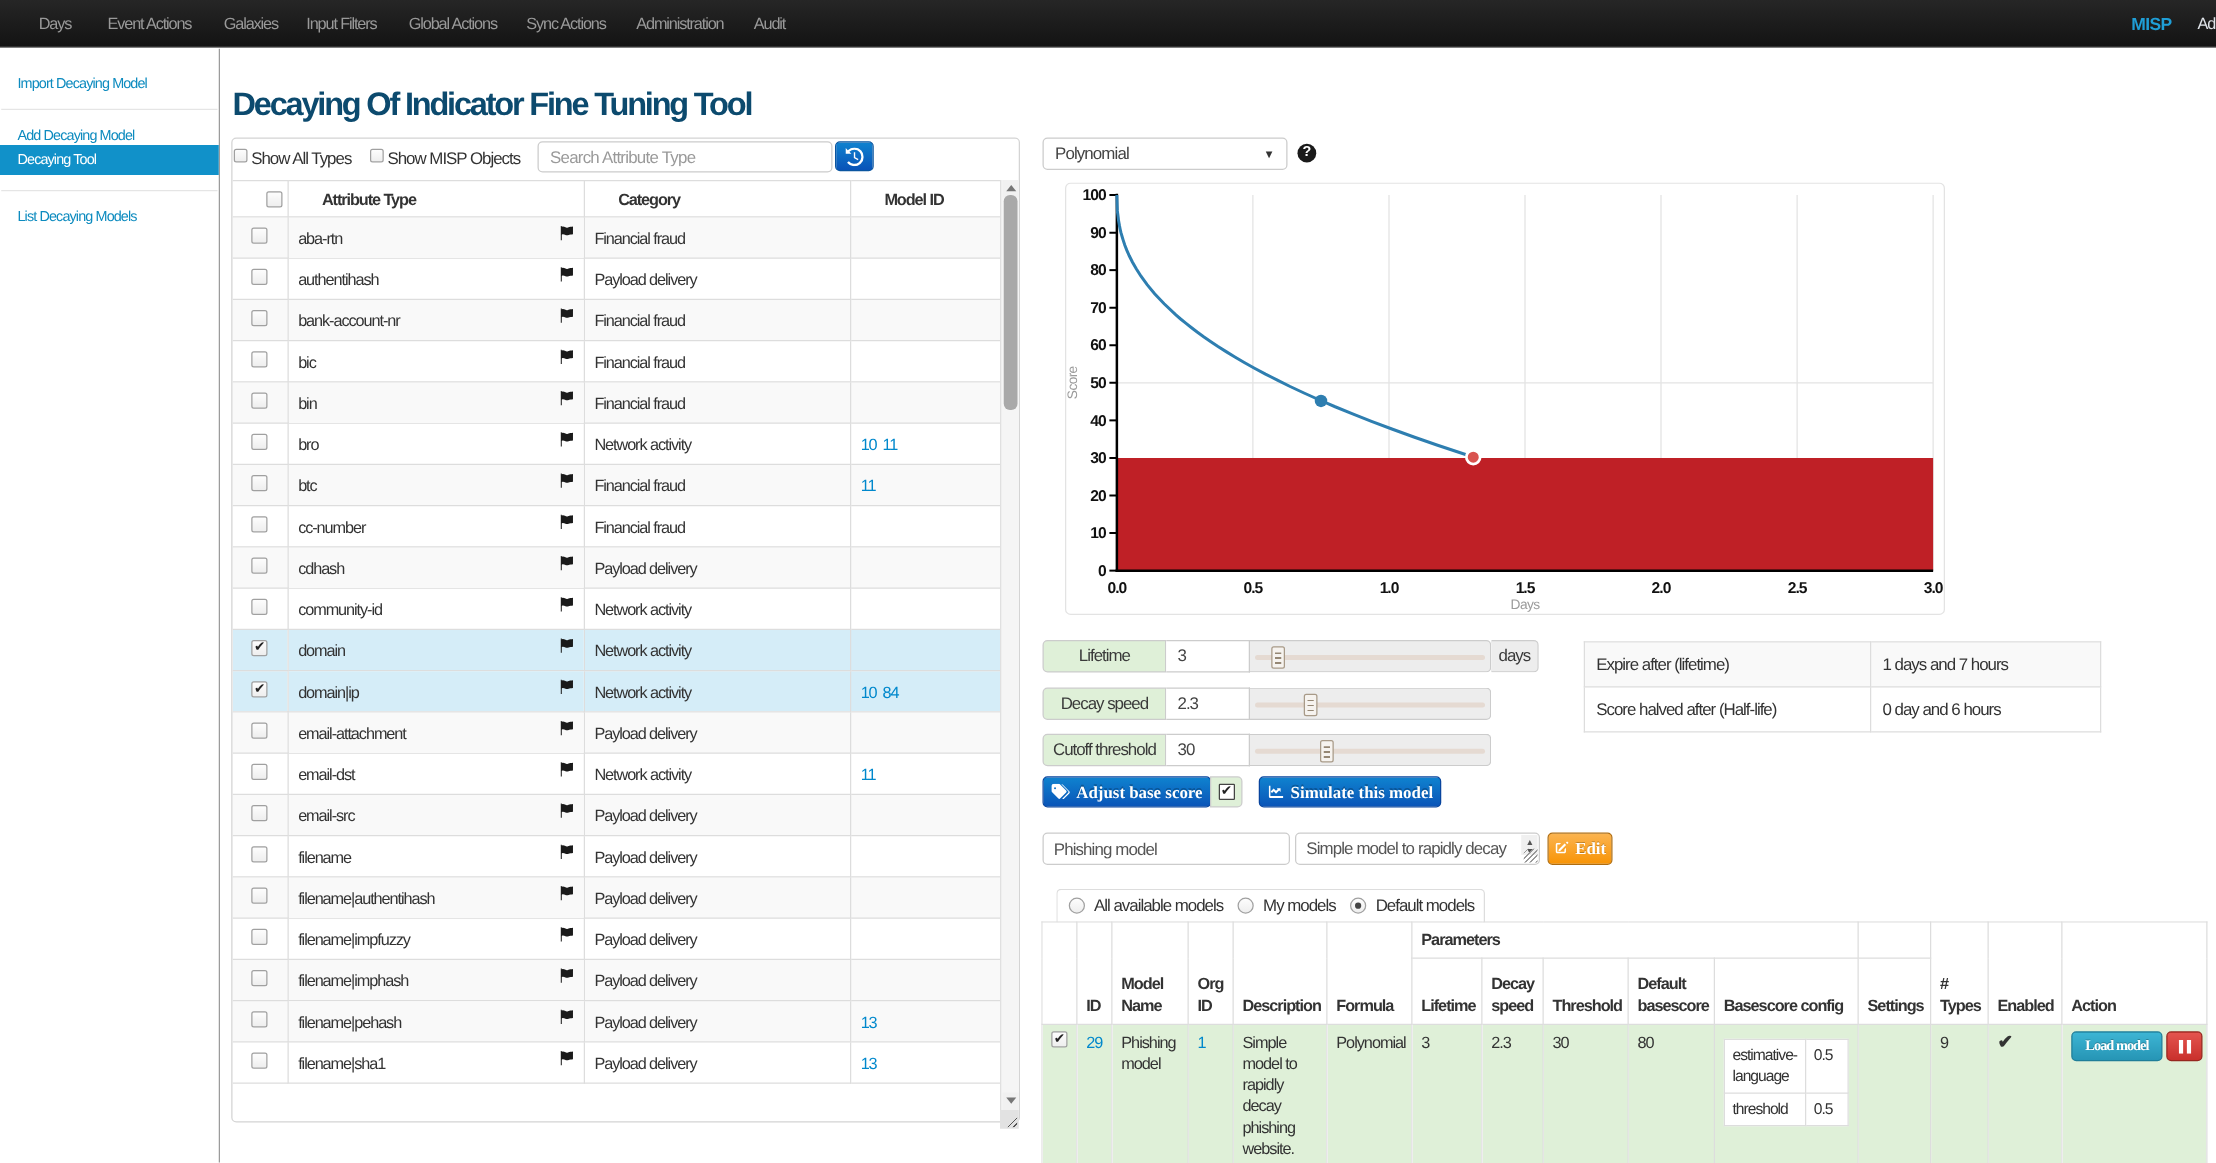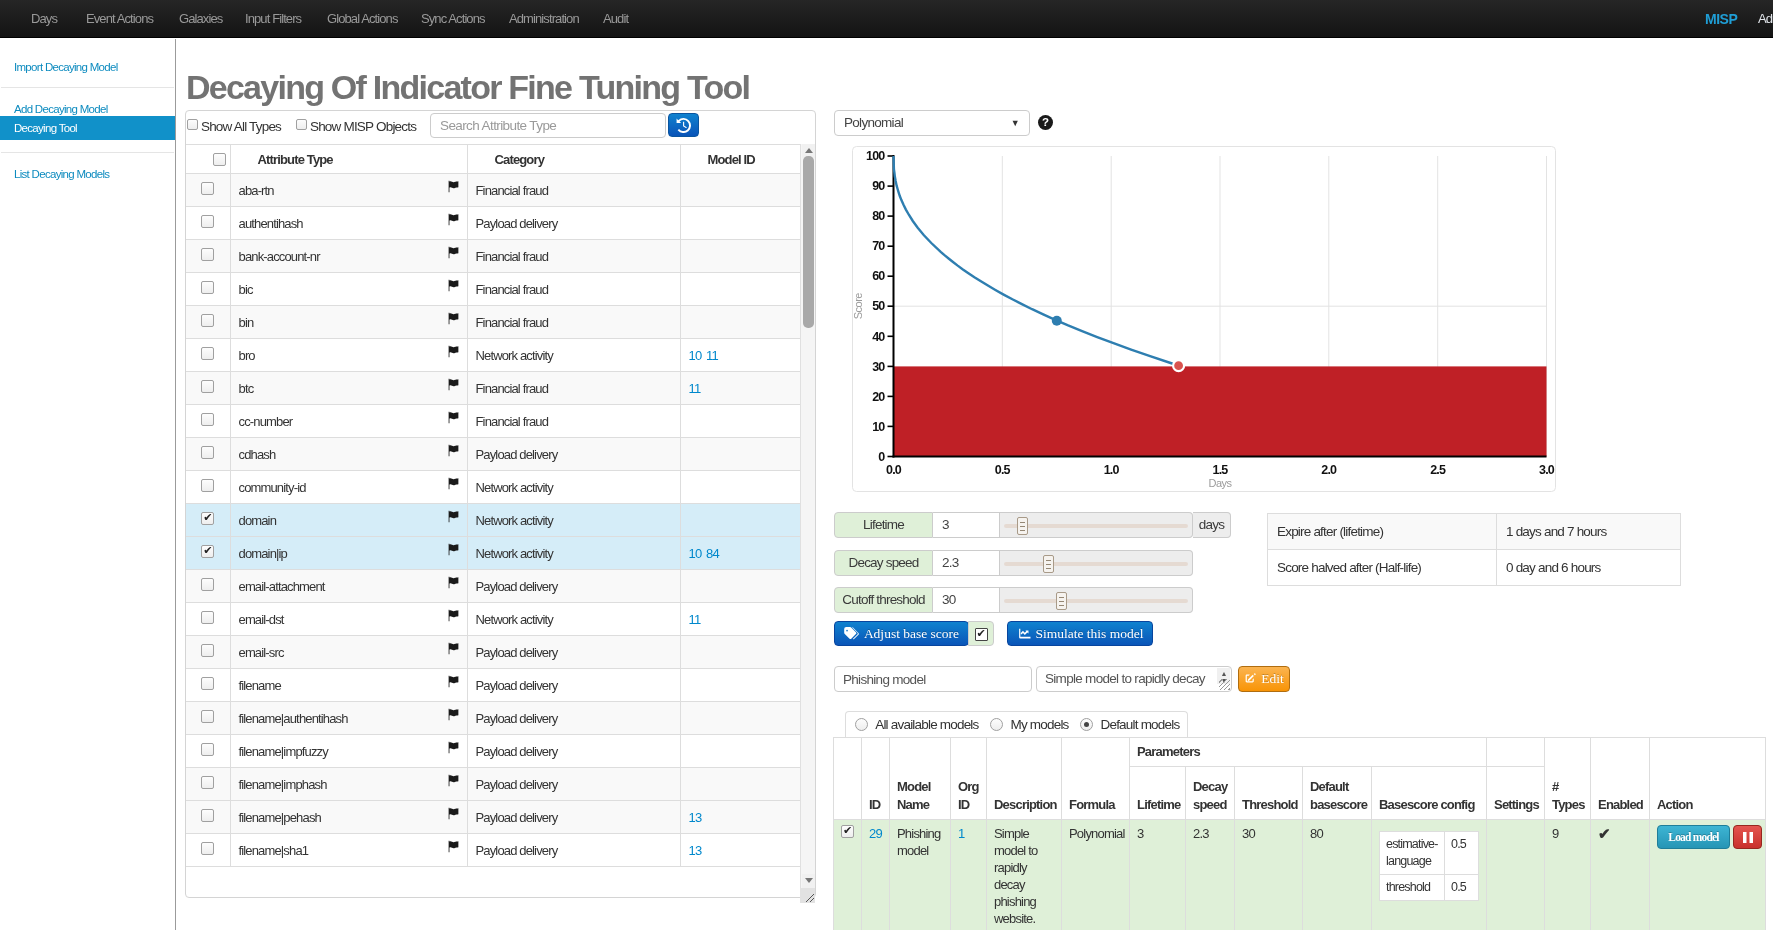--- a/index.html
+++ b/index.html
@@ -61,22 +61,22 @@
   background:#f5f5f5; border-left:1px solid #e0e0e0; }
 .sbtn { position:absolute; left:1px; width:13px; height:14px; background:#f1f1f1; }
 .tri { width:0; height:0; border-left:4px solid transparent; border-right:4px solid transparent; margin:4px auto; }
 #sthumb { position:absolute; left:2px; top:12px; width:11px; height:172px; background:#a9a9a9; border-radius:5px; }
 #grip { position:absolute; right:0px; top:777px; width:15px; height:15px; background:#e2e2e2; }
 #grip:before { content:""; position:absolute; right:1px; bottom:1px; width:10px; height:10px;
   background:repeating-linear-gradient(135deg,transparent,transparent 2px,#555 2px,#555 3px);
   clip-path:polygon(100% 0,0 100%,100% 100%); }
 
 
-#h1 { position:absolute; left:186px; top:68px; font-size:34px; font-weight:bold;
-  color:#737373; letter-spacing:-1.75px; }
+#h1 { position:absolute; left:186px; top:68px; font-size:26px; font-weight:bold;
+  color:#0c4a6e; letter-spacing:-1.75px; }
 
 
 #fsel { position:absolute; left:834px; top:110px; width:196px; height:26px;
   border:1px solid #ccc; border-radius:4px; background:#fff; font-size:13.5px;
   letter-spacing:-0.7px; color:#444; line-height:24px; padding-left:9px; }
 #fsel .ar { position:absolute; right:10px; top:0; font-size:9px; color:#333; }
 .qc { position:absolute; left:1038px; top:115px; width:15px; height:15px; border-radius:50%;
   background:#1a1a1a; color:#fff; font-size:11.5px; font-weight:bold; text-align:center;
   line-height:15px; }
 #chartbox { position:absolute; left:852px; top:146px; }
@@ -95,21 +95,21 @@
   border:1px solid #ccc; border-left:none; border-radius:0 4px 4px 0; line-height:24px;
   text-align:center; color:#3a3a3a; }
 .track { position:absolute; left:4px; right:4px; top:11px; height:4px; background:#e5dad2; border-radius:2px; }
 .hdl { position:absolute; top:-7px; width:11px; height:18px; background:#f6f3ef;
   border:1px solid #a89a88; border-radius:2px; }
 .hdl:before { content:""; position:absolute; left:2px; right:2px; top:4px; height:10px;
   background:repeating-linear-gradient(#958774 0 1px,transparent 1px 4px); }
 
 
 .btn { position:absolute; border-radius:4px; color:#fff; text-align:center;
-  font-family:"Liberation Serif",serif; font-weight:normal; font-size:13.5px;
+  font-family:"Liberation Serif",serif; font-weight:bold; font-size:13.5px;
   text-shadow:0 -1px 0 rgba(0,0,0,.25); }
 .bblue { background:linear-gradient(#0f82cf,#0a55b8); border:1px solid #08459e; }
 #badj { left:834px; top:621px; width:135px; height:25px; line-height:23px; }
 #bchk { position:absolute; left:968px; top:621px; width:26px; height:25px; background:#dff0d8;
   border:1px solid #ccc; border-radius:0 4px 4px 0; text-align:center; padding-top:5px; }
 #bchk input { border:1.5px solid #444; border-radius:1px; background:#fff; }
 #bsim { left:1007px; top:621px; width:146px; height:25px; line-height:23px; }
 #mname { position:absolute; left:834px; top:666px; width:198px; height:26px;
   border:1px solid #ccc; border-radius:4px; font-size:13.5px; letter-spacing:-0.7px;
   color:#555; padding-left:8px; font-family:"Liberation Sans",sans-serif; }

